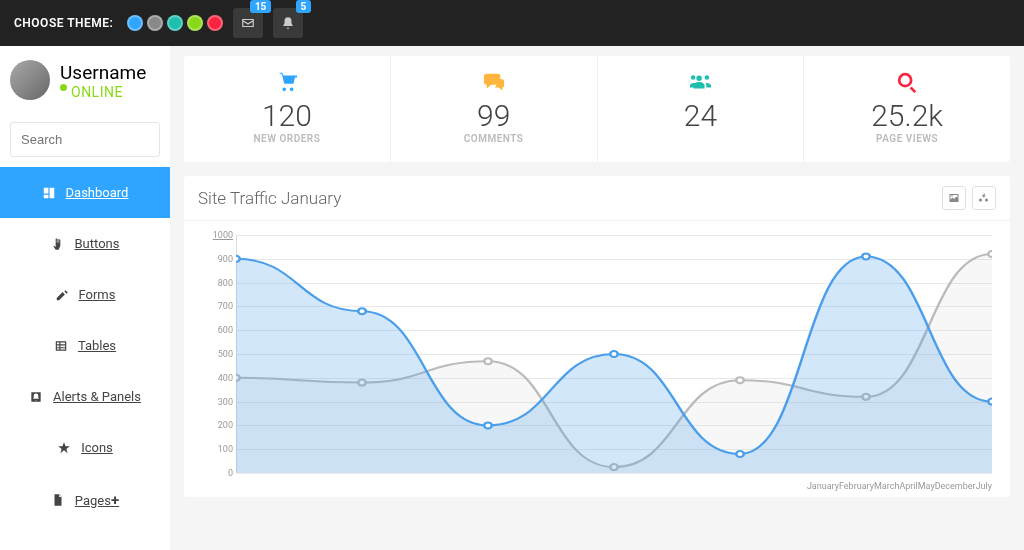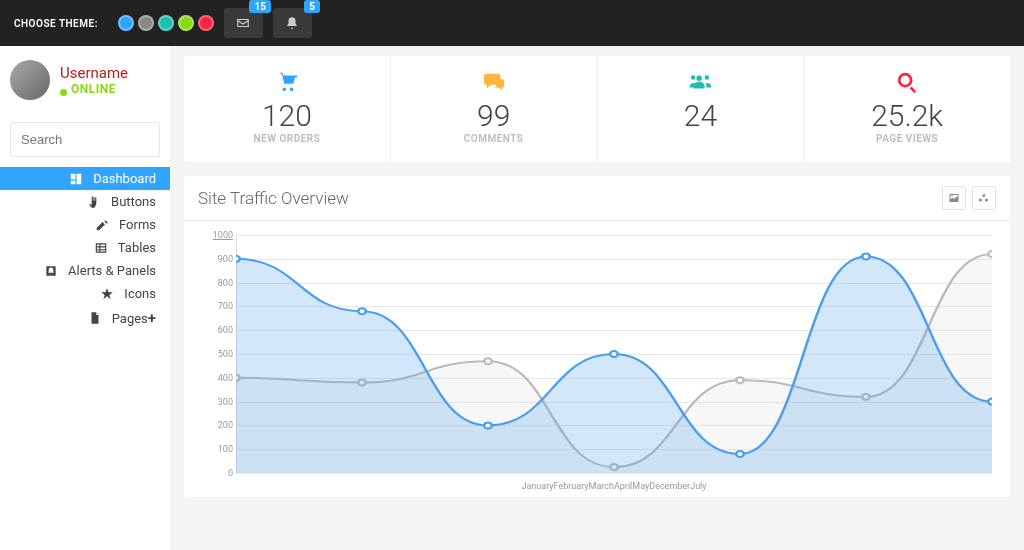--- a/index.html
+++ b/index.html
@@ -3,42 +3,42 @@
 <meta charset="utf-8">
 <style>
 * { margin: 0; padding: 0; box-sizing: border-box; }
 body { font-family: -apple-system, BlinkMacSystemFont, "Segoe UI", Roboto, sans-serif; background: #f5f5f5; width: 1024px; height: 550px; overflow: hidden; }
 
 
 .navbar { height: 46px; background: #222; display: flex; align-items: center; justify-content: space-between; padding: 0 14px; color: #fff; }
 .brand { font-size: 17px; font-weight: 300; letter-spacing: 0.5px; }
 .brand b { font-weight: 700; }
 .nav-right { display: flex; align-items: center; gap: 10px; }
-.theme-label { font-size: 10px; font-weight: 600; letter-spacing: 0.5px; margin-right: 10px; }
+.theme-label { font-size: 12px; font-weight: 600; letter-spacing: 0.5px; margin-right: 4px; }
 .theme-dots { display: flex; gap: 4px; }
 .theme-dot { width: 16px; height: 16px; border-radius: 50%; border: 2px solid rgba(255,255,255,0.3); cursor: pointer; }
-.nav-icon-btn { position: relative; width: 39px; height: 30px; background: #3a3a3a; border-radius: 3px; display: flex; align-items: center; justify-content: center; cursor: pointer; }
+.nav-icon-btn { position: relative; width: 30px; height: 30px; background: #3a3a3a; border-radius: 3px; display: flex; align-items: center; justify-content: center; cursor: pointer; }
 .nav-icon-btn svg { width: 14px; height: 14px; fill: #ccc; }
 .badge { position: absolute; top: -8px; right: -8px; background: #30a5ff; color: #fff; font-size: 10px; font-weight: 700; padding: 1px 5px; border-radius: 3px; }
 
 
 .wrapper { display: flex; height: calc(100% - 46px); }
 
 
 .sidebar { width: 170px; background: #fff; display: flex; flex-direction: column; }
 .profile { display: flex; align-items: center; gap: 10px; padding: 14px 10px; }
 .avatar { width: 40px; height: 40px; border-radius: 50%; background: linear-gradient(135deg,#aaa,#666); }
 .profile-text { display: flex; flex-direction: column; }
-.profile-name { font-size: 15px; color: #b91c1c; }
-.profile-status { font-size: 12px; color: #8ad919; font-weight: 700; letter-spacing: 0.5px; display: flex; align-items: flex-end; gap: 4px; }
+.profile-name { font-size: 19px; color: #000000; }
+.profile-status { font-size: 14px; color: #8ad919; font-weight: 400; letter-spacing: 0.5px; display: flex; align-items: flex-start; gap: 4px; }
 .status-dot { width: 7px; height: 7px; background: #8ad919; border-radius: 50%; }
 .search-box { margin: 8px 10px 10px 10px; }
 .search-input { width: 100%; border: 1px solid #e5e5e5; border-radius: 3px; padding: 9px 10px; font-size: 13px; color: #999; outline: none; }
 .nav-menu { list-style: none; flex: 1; overflow-y: auto; }
-.nav-item { display: flex; align-items: center; justify-content: flex-end; padding: 4px 14px; font-size: 13px; color: #444; cursor: pointer; }
+.nav-item { display: flex; align-items: center; justify-content: center; padding: 18px 14px; font-size: 13px; color: #444; cursor: pointer; text-decoration: underline; }
 .nav-item.active { background: #30a5ff; color: #fff; }
 .nav-item-left { display: flex; align-items: center; gap: 10px; }
 .nav-item svg { width: 14px; height: 14px; fill: currentColor; }
 .plus-icon { font-size: 15px; font-weight: 700; }
 
 
 .main { flex: 1; padding: 10px 14px 0 14px; overflow-y: auto; }
 .stats-row { display: flex; background: #fff; border-radius: 3px; margin-bottom: 14px; }
 .stat-card { flex: 1; text-align: center; padding: 14px 0 18px 0; border-right: 1px solid #f0f0f0; }
 .stat-card:last-child { border-right: none; }
@@ -54,21 +54,21 @@
 .panel-actions { display: flex; gap: 6px; }
 .panel-action { width: 24px; height: 24px; border: 1px solid #e0e0e0; border-radius: 3px; display: flex; align-items: center; justify-content: center; cursor: pointer; }
 .panel-action svg { width: 12px; height: 12px; fill: #888; }
 .panel-body { padding: 10px 14px 6px 14px; }
 
 
 .chart { position: relative; height: 260px; }
 .chart-grid { position: absolute; left: 38px; right: 4px; top: 4px; bottom: 18px; border-left: 1px solid #ddd; }
 .grid-line { position: absolute; left: 0; right: 0; height: 1px; background: #e8e8e8; }
 .y-label { position: absolute; left: -32px; width: 28px; text-align: right; font-size: 9px; color: #999; transform: translateY(-50%); }
-.x-labels { position: absolute; left: 38px; right: 4px; bottom: 0; display: flex; justify-content: center; }
+.x-labels { position: absolute; left: 38px; right: 4px; bottom: 0; display: flex; justify-content: flex-end; }
 .x-label { font-size: 9px; color: #999; }
 .chart-svg { position: absolute; left: 38px; right: 4px; top: 4px; bottom: 18px; width: calc(100% - 42px); height: calc(100% - 22px); }
 </style>
 </head>
 <body>
 
 <div class="navbar">
   <div class="nav-right">
     <span class="theme-label">CHOOSE THEME:</span>
     <div class="theme-dots" id="theme-dots">
@@ -204,21 +204,21 @@
               <path d="M10 2a8 8 0 1 1 0 16 8 8 0 0 1 0-16zm0 3a5 5 0 1 0 0 10 5 5 0 0 0 0-10zm7 12l5 5-2 2-5-5 2-2z"></path>
             </svg>
     </div>
     <div class="stat-value">25.2k</div>
     <div class="stat-label">PAGE VIEWS</div>
         </div>
       </div>
 
     <div class="panel">
       <div class="panel-head">
-        <span class="panel-title">Site Traffic Overview</span>
+        <span class="panel-title">Site Traffic January</span>
         <div class="panel-actions">
           <div class="panel-action">
             <svg viewBox="0 0 24 24">
                 <path d="M3 4h18v16H3V4zm2 2v9l4-4 3 3 5-5 2 2V6H5zm3 3a1.5 1.5 0 1 0 0-3 1.5 1.5 0 0 0 0 3z"></path>
               </svg>
           </div>
           <div class="panel-action">
             <svg viewBox="0 0 24 24">
                 <path d="M10 2l1 2 2-1 1 2-1 2 2 1-1 2-2-1-1 2-2-1 1-2-2-1 1-2 2 1 1-2-2-1-1-2zM5 13a3 3 0 1 1 0 6 3 3 0 0 1 0-6zm12 0a3 3 0 1 1 0 6 3 3 0 0 1 0-6z"></path>
               </svg>

